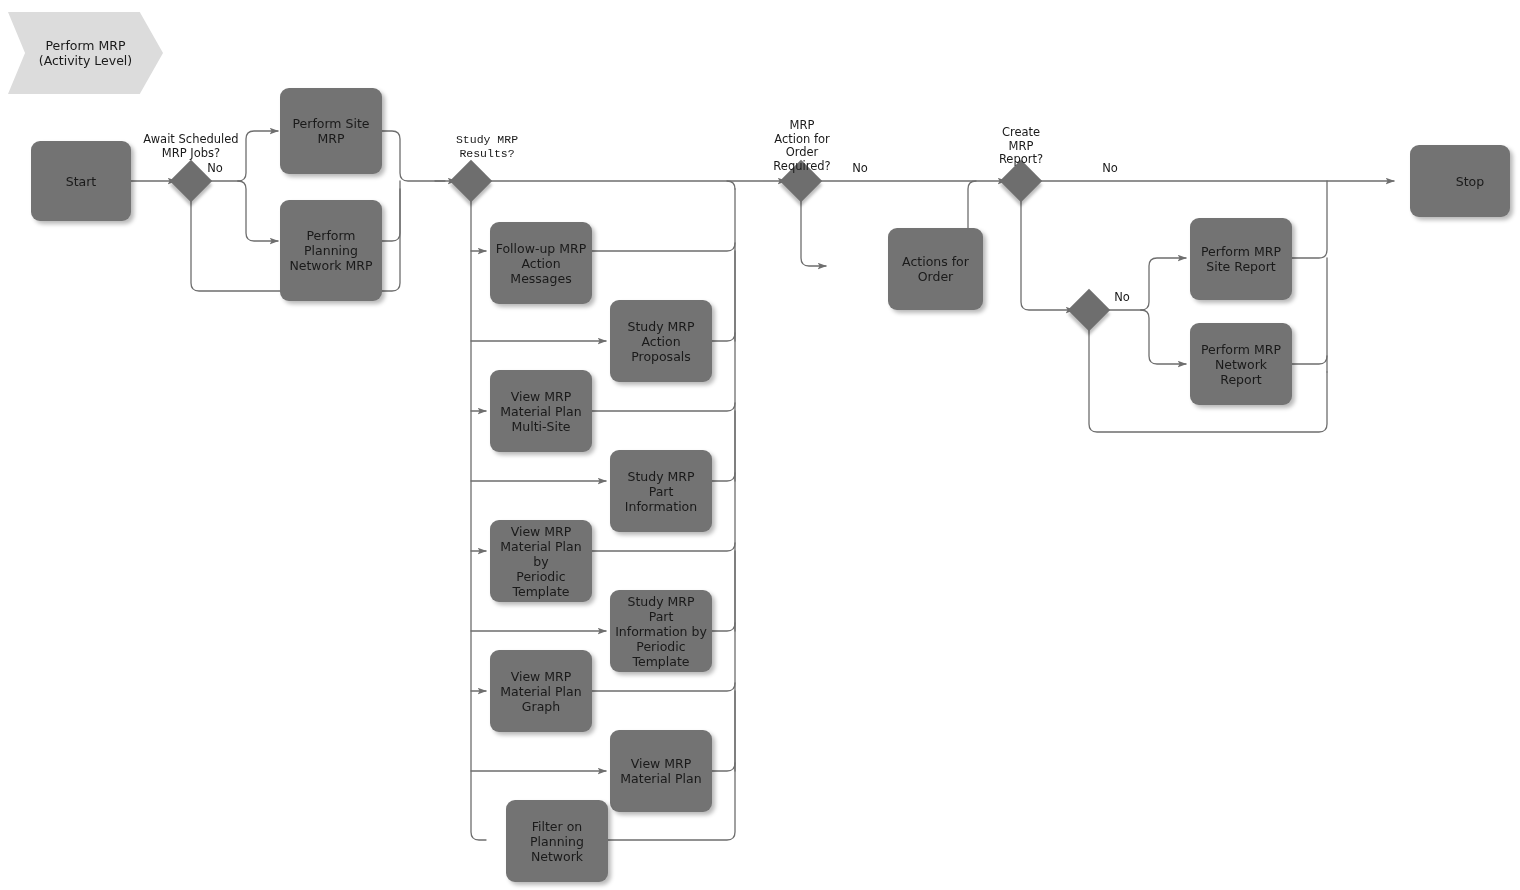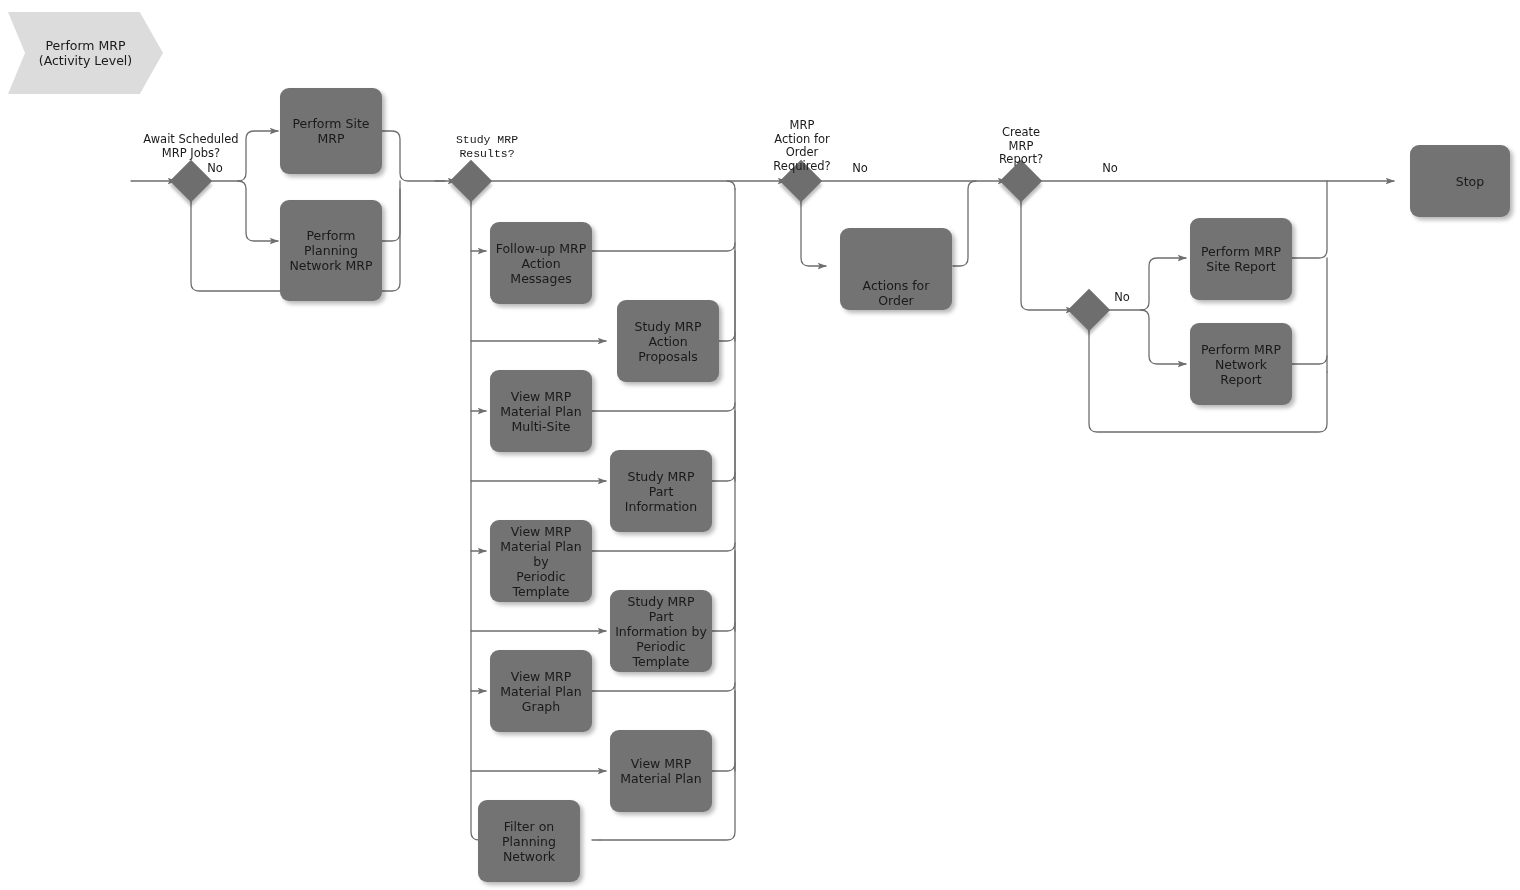--- a/index.html
+++ b/index.html
@@ -152,38 +152,41 @@
       <path d="M1327,372 L1327,356"></path>
 
     </g>
   </svg>
 
   <div class="banner" style="left:8px; top:12px; width:155px; height:82px;">
     <span>Perform MRP
 (Activity Level)</span>
   </div>
 
+  <div class="node" style="left:31px; top:141px; width:100px; height:80px;">
+    <span>Start</span>
+  </div>
 
   <div class="node" style="left:280px; top:88px; width:102px; height:86px;">
     <span>Perform Site
 MRP</span>
   </div>
 
   <div class="node" style="left:280px; top:200px; width:102px; height:101px;">
     <span>Perform
 Planning
 Network MRP</span>
   </div>
 
   <div class="node" style="left:490px; top:222px; width:102px; height:82px;">
     <span>Follow-up MRP
 Action Messages</span>
   </div>
 
-  <div class="node" style="left:610px; top:300px; width:102px; height:82px;margin-left:7px;">
+  <div class="node" style="left:610px; top:300px; width:102px; height:82px;">
     <span>Study MRP Action
 Proposals</span>
   </div>
 
   <div class="node" style="left:490px; top:370px; width:102px; height:82px;">
     <span>View MRP
 Material Plan
 Multi-Site</span>
   </div>
 
@@ -210,27 +213,27 @@
     <span>View MRP
 Material Plan
 Graph</span>
   </div>
 
   <div class="node" style="left:610px; top:730px; width:102px; height:82px;">
     <span>View MRP
 Material Plan</span>
   </div>
 
-  <div class="node" style="left:478px; top:800px; width:102px; height:82px;">
+  <div class="node" style="left:506px; top:800px; width:102px; height:82px;">
     <span>Filter on
 Planning
 Network</span>
   </div>
 
-  <div class="node" style="left:840px; top:228px; width:112px; height:82px;align-items:flex-end;">
+  <div class="node" style="left:888px; top:228px; width:95px; height:82px;">
     <span>Actions for
 Order</span>
   </div>
 
   <div class="node" style="left:1190px; top:218px; width:102px; height:82px;">
     <span>Perform MRP
 Site Report</span>
   </div>
 
   <div class="node" style="left:1190px; top:323px; width:102px; height:82px;">

